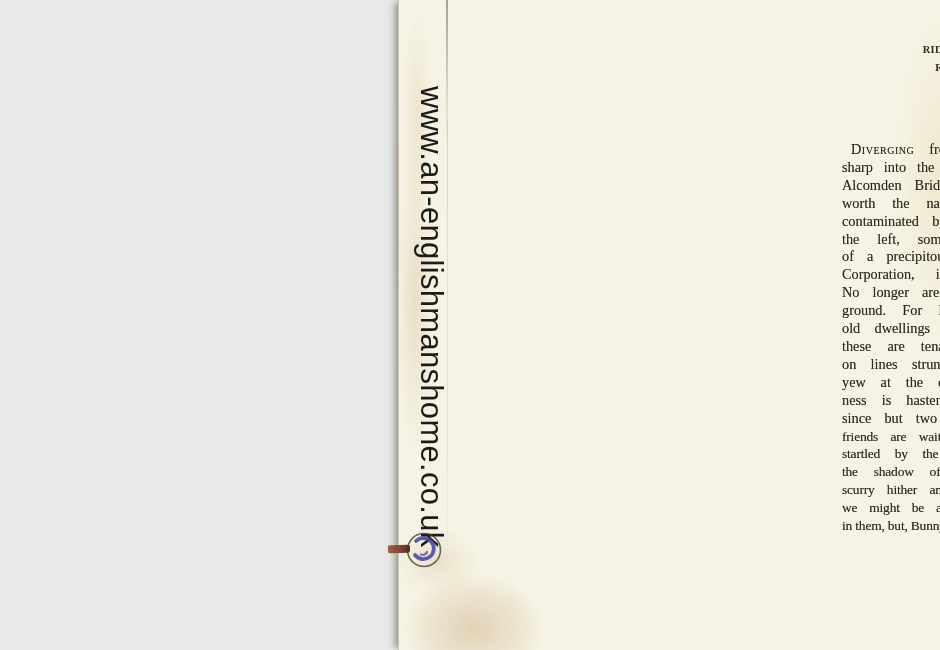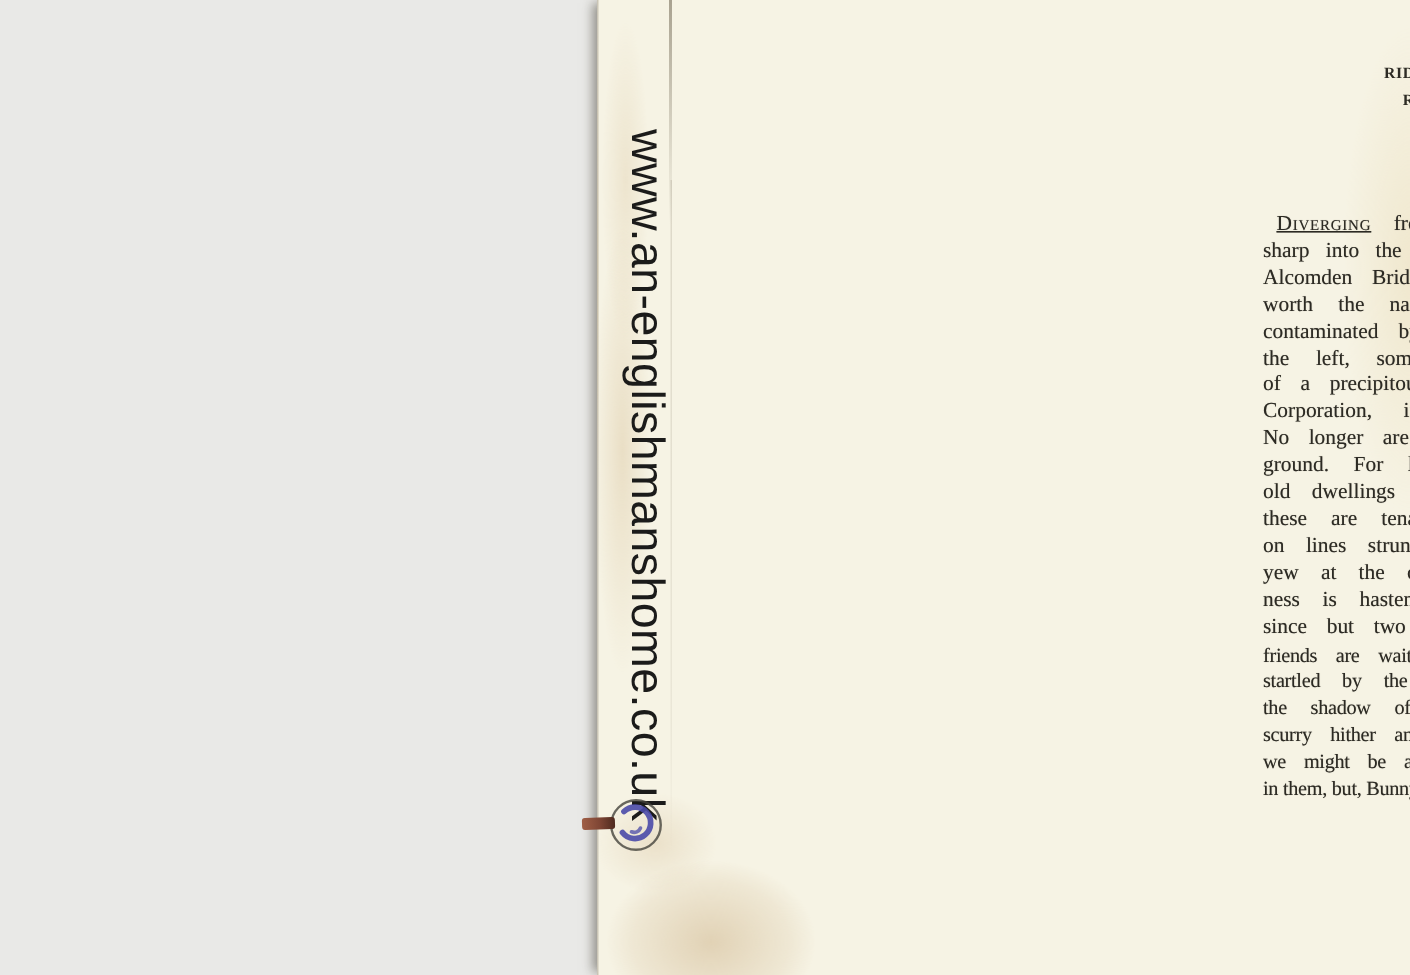--- a/index.html
+++ b/index.html
@@ -65,21 +65,21 @@
   }
   .body-block {
     position:absolute; left:443px; top:141px; width:488px;
     font-size:14.3px; line-height:17.9px; color:#2c2a23;
     text-shadow:0 0 0.5px rgba(44,42,35,0.5);
   }
   .bline { text-align:justify; text-align-last:justify; white-space:normal; }
   .bline.first { padding-left:9px; }
   .bline.tight { font-size:13.5px; letter-spacing:-0.2px; }
   .bline.last { text-align-last:left; }
-  .smallcaps { font-variant:small-caps; letter-spacing:0.5px;text-decoration:underline; }
+  .smallcaps { font-variant:small-caps; letter-spacing:0.5px; }
 
   .folio {
     position:absolute; left:460px; top:629px; width:488px;
     text-align:center; font-size:15px; letter-spacing:1px; color:#2c2a23;
   }
 </style>
 </head>
 <body>
 
 <div id="stage">

